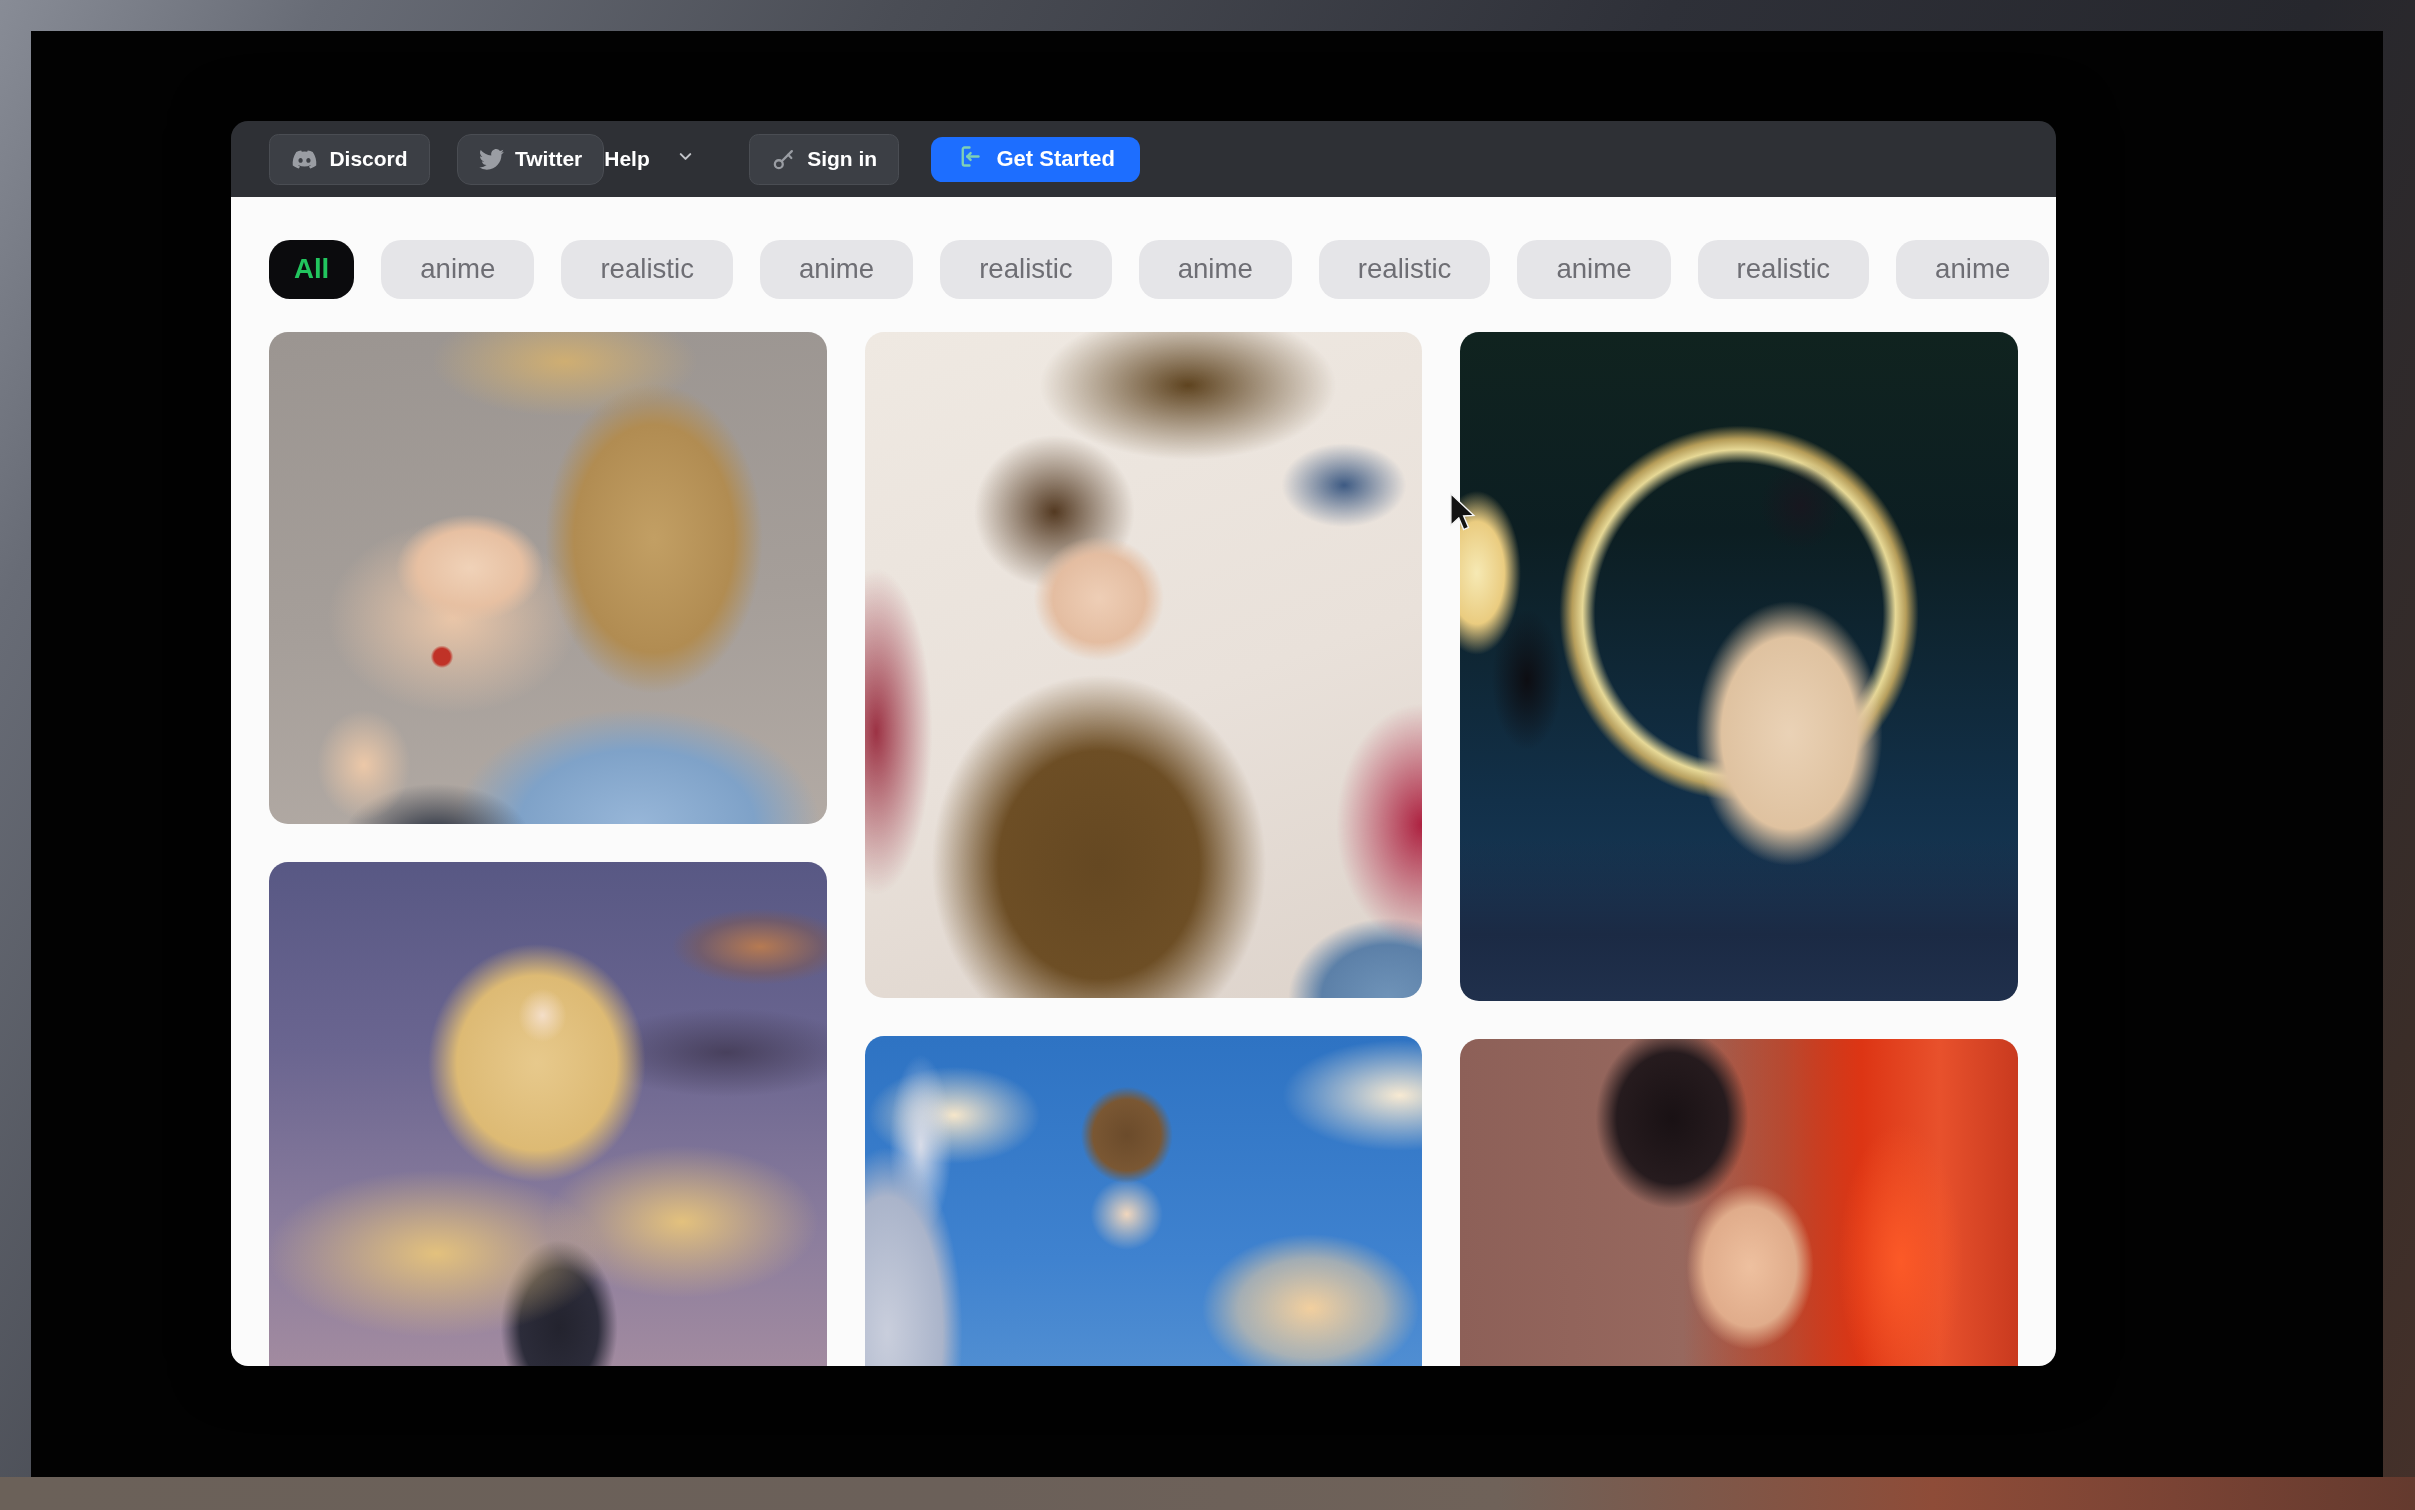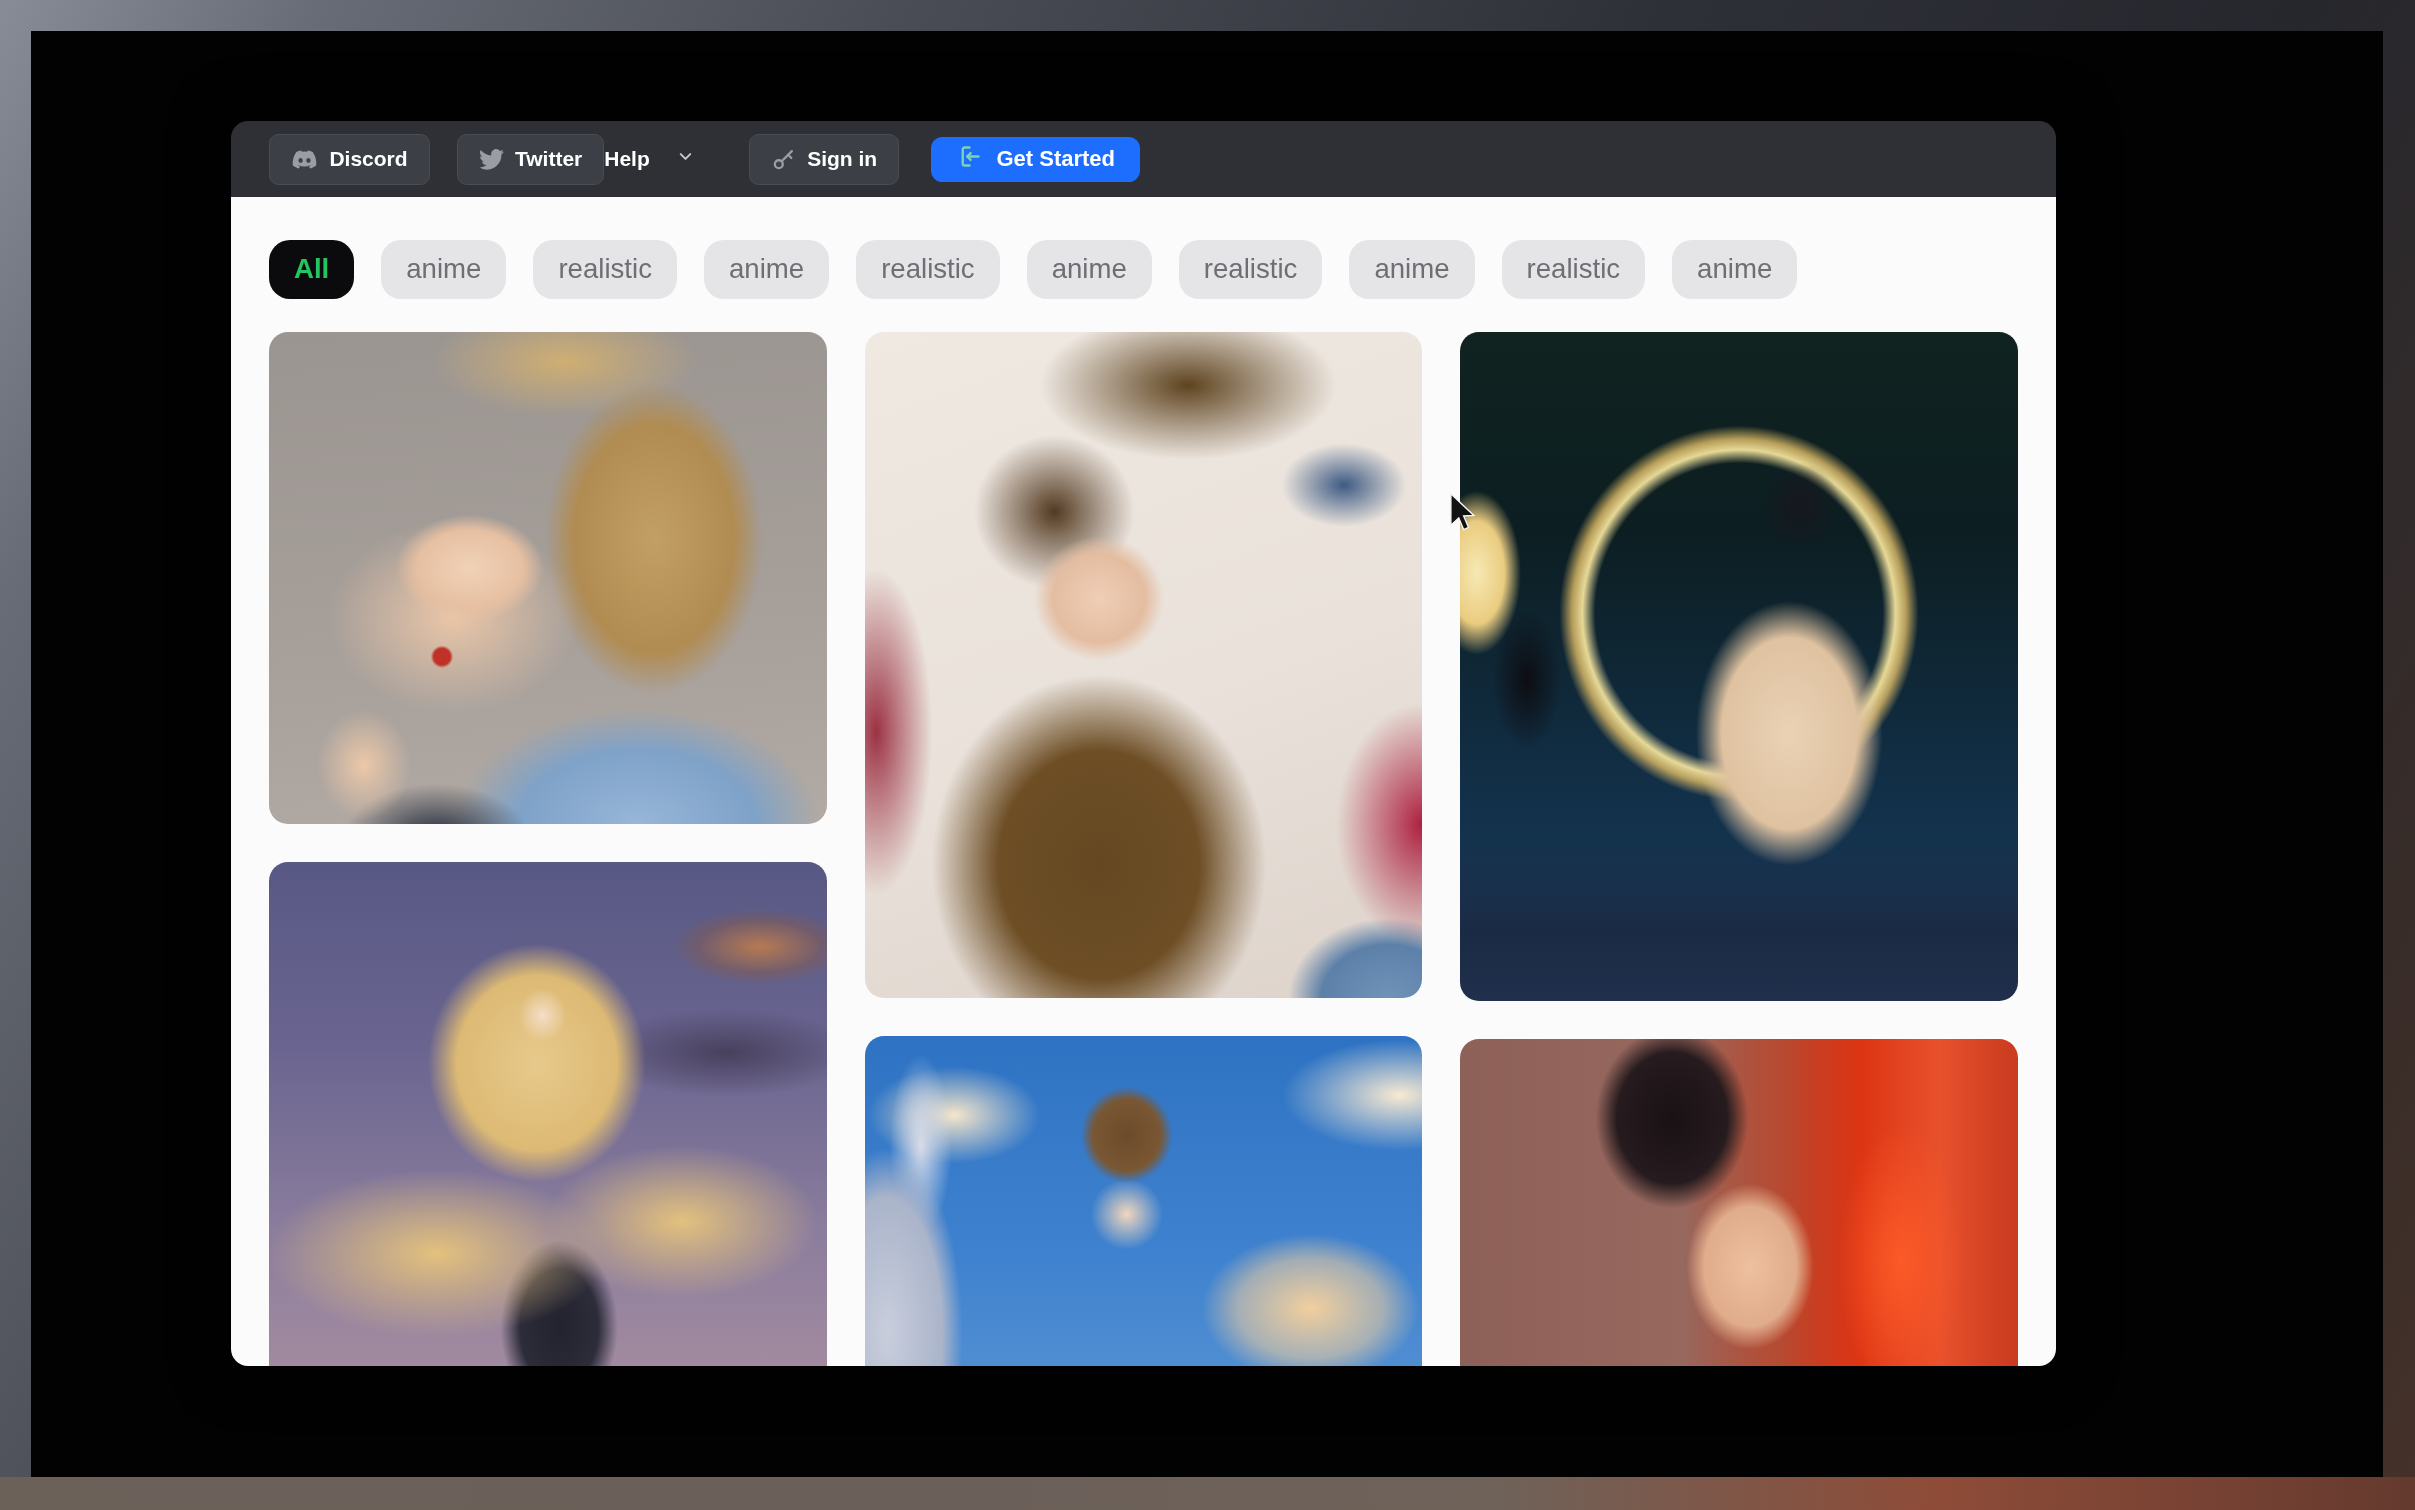--- a/index.html
+++ b/index.html
@@ -30,21 +30,21 @@
   
   .navbar{
     height:76px;flex:0 0 76px;background:var(--navbar-bg,#2e3035);
     display:flex;align-items:center;padding:0 38px;
   }
   .nav-btn{
     display:inline-flex;align-items:center;gap:11.4px;height:51px;padding:0 21px;
     background:var(--nav-button-bg,#3c3f45);border:1px solid #4a4d53;border-radius:9.5px;
     color:#fff;font-size:21px;font-weight:700;font-family:inherit;cursor:pointer;flex:0 0 auto;
   }
-  .nav-btn + .nav-btn{margin-left:27px;}
+  .nav-btn + .nav-btn{margin-left:27px;border-radius:14px;}
   .nav-btn svg{display:block;}
   .search{
     flex:1 1 auto;height:55px;margin:0 40px;background:var(--search-bg,#1a1b1f);
     border:1px solid #35373c;border-radius:13.3px;display:flex;align-items:center;
     padding:0 19px;gap:13.3px;min-width:0;
   }
   .search input{
     flex:1;background:transparent;border:none;outline:none;color:#c9cbd0;
     font-size:22px;font-family:inherit;min-width:0;
   }
@@ -67,21 +67,21 @@
   .filter-row{
     display:flex;align-items:center;gap:27px;height:62px;margin:0 -38px 32px 0;
     overflow:hidden;white-space:nowrap;
   }
   .sort-btn{
     flex:0 0 auto;display:inline-flex;align-items:center;gap:13.3px;height:61px;
     padding:0 27px;border:none;border-radius:30px;background:var(--sort-bg,#2271f3);
     color:#fff;font-size:27px;font-weight:600;font-family:inherit;cursor:pointer;
   }
   .pill{
-    flex:0 0 auto;display:inline-flex;align-items:center;height:59px;padding:0 25px;
+    flex:0 0 auto;display:inline-flex;align-items:center;height:59px;padding:0 39px;
     border:none;border-radius:20px;background:var(--pill-bg,#e5e5e8);
     color:var(--pill-text,#6e6e74);font-size:27.6px;font-weight:400;font-family:inherit;cursor:pointer;
   }
   .pill.active{background:var(--pill-active-bg,#0b0b0d);color:#22c55e;font-weight:600;padding:0 25px;border-radius:21px;}
   .pill-strip{display:contents;}
   
   .grid{display:flex;gap:38px;align-items:flex-start;}
   .col{flex:1 1 0;display:flex;flex-direction:column;gap:38px;min-width:0;}
   .card{
     width:100%;border-radius:19px;overflow:hidden;position:relative;flex:0 0 auto;cursor:pointer;

